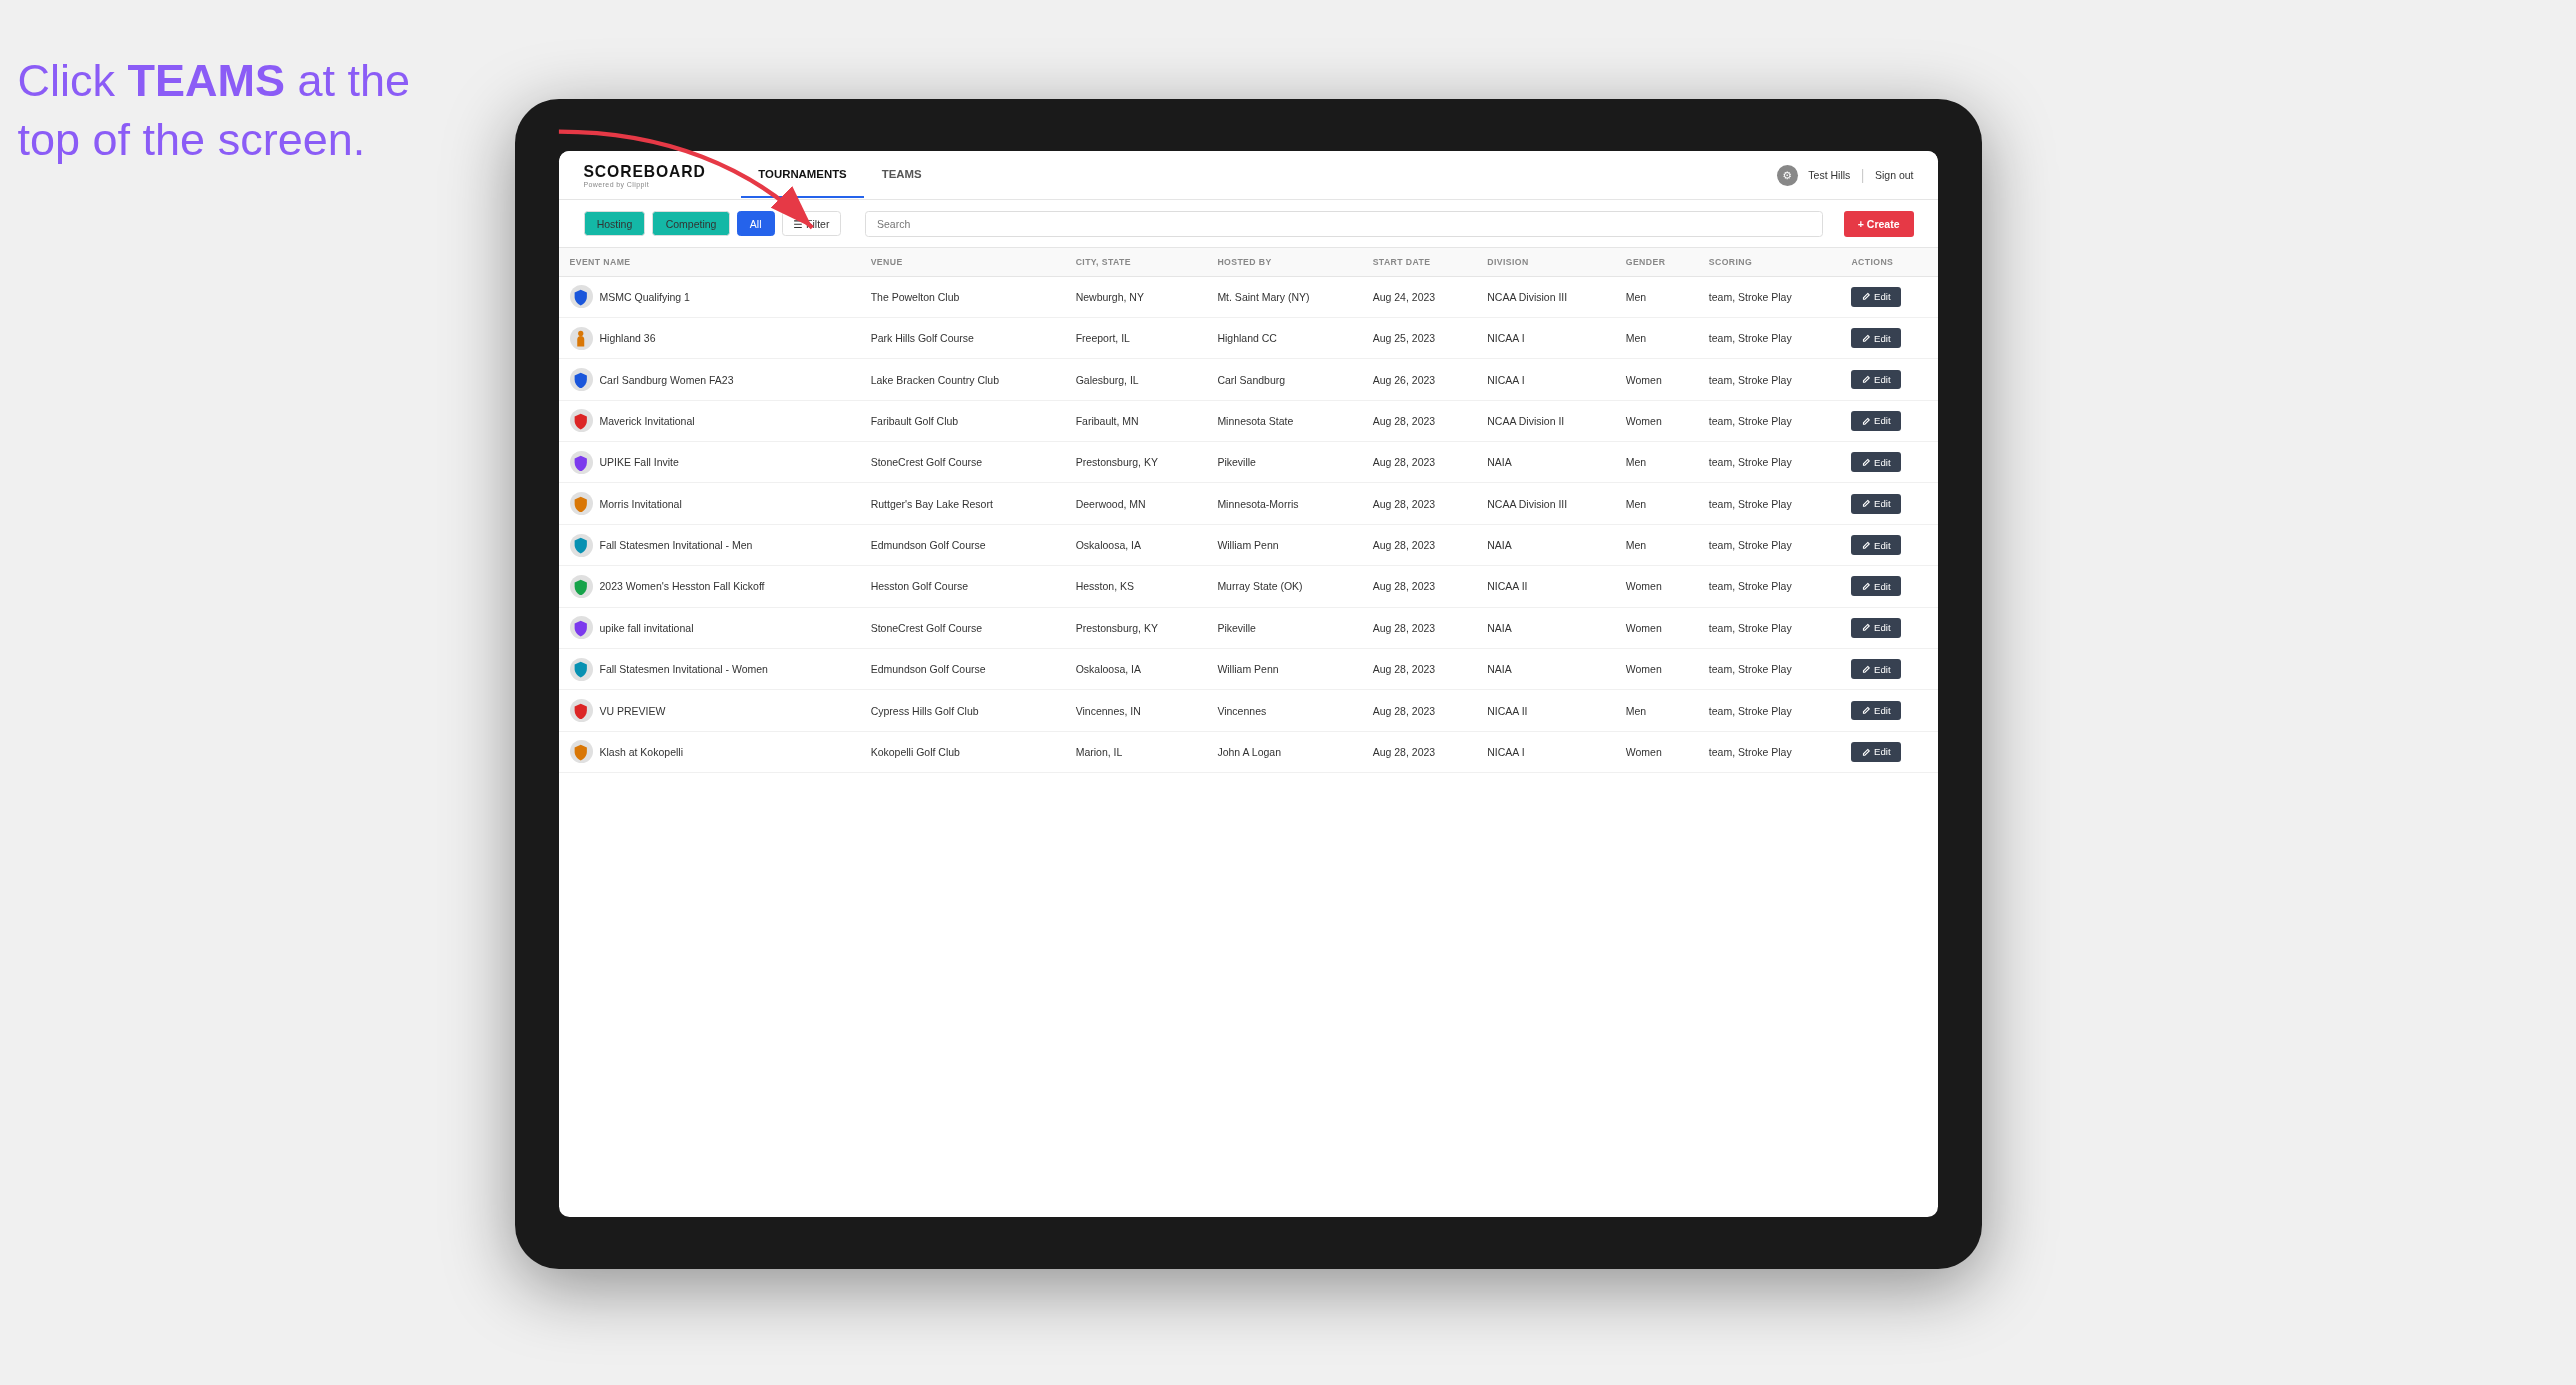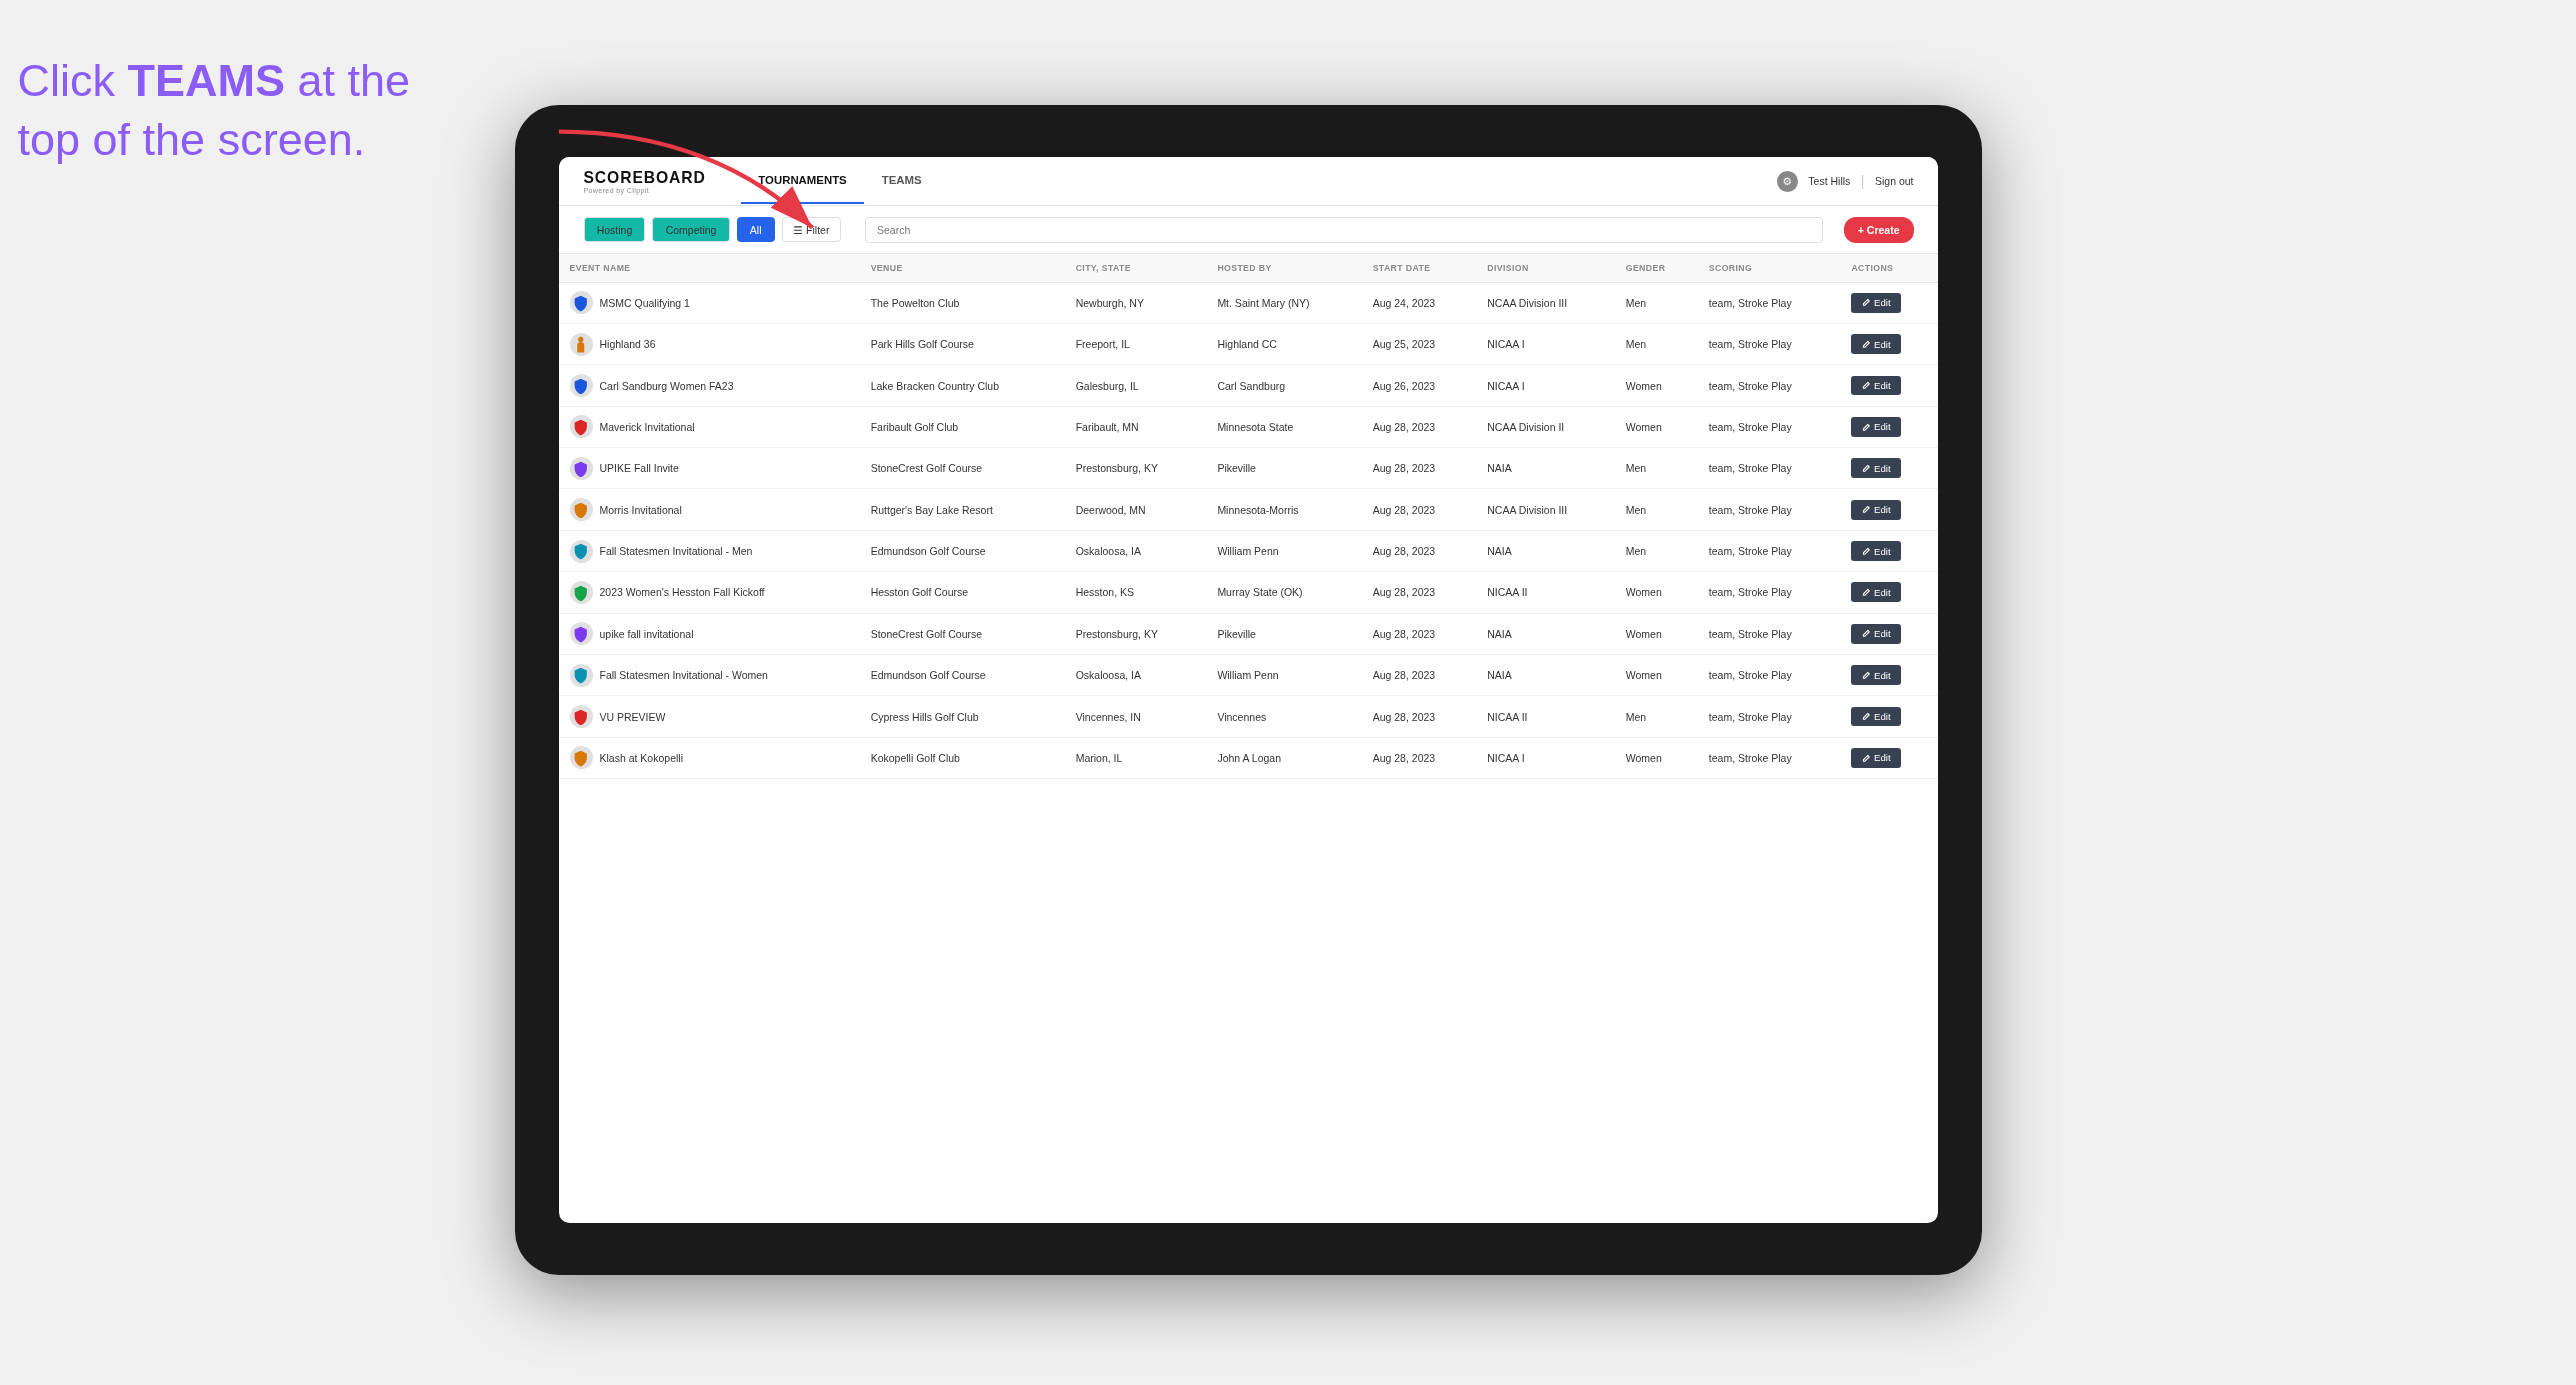--- a/index.html
+++ b/index.html
@@ -22,21 +22,21 @@
       color: #8b5cf6;
       z-index: 10;
     }
     .instruction strong {
       font-weight: 900;
     }
 
     
     .tablet-frame {
       position: absolute;
-      top: 105px;
+      top: 99px;
       left: 515px;
       width: 1467px;
       height: 1170px;
       background: #1a1a1a;
       border-radius: 44px;
       box-shadow: 0 17.5px 70px rgba(0,0,0,0.4);
       padding: 52px 44px;
     }
 
     .tablet-screen {
@@ -179,21 +179,21 @@
       color: #555;
     }
 
     .create-btn {
       padding: 7px 14px;
       background: #e63946;
       color: #fff;
       font-size: 10.5px;
       font-weight: 600;
       border: none;
-      border-radius: 12px;
+      border-radius: 3px;
       cursor: pointer;
       display: flex;
       align-items: center;
       gap: 3.5px;
       margin-left: 14px;
     }
 
     
     .table-container {
       flex: 1;

